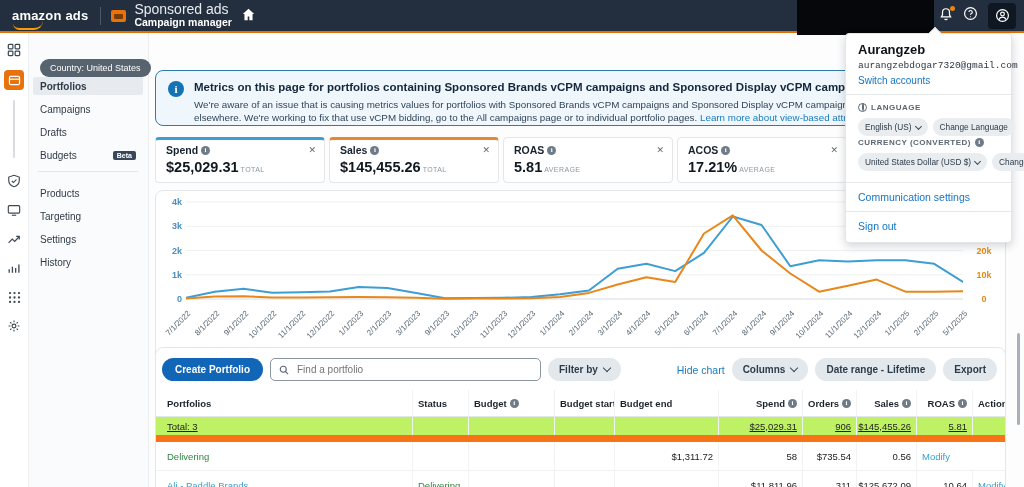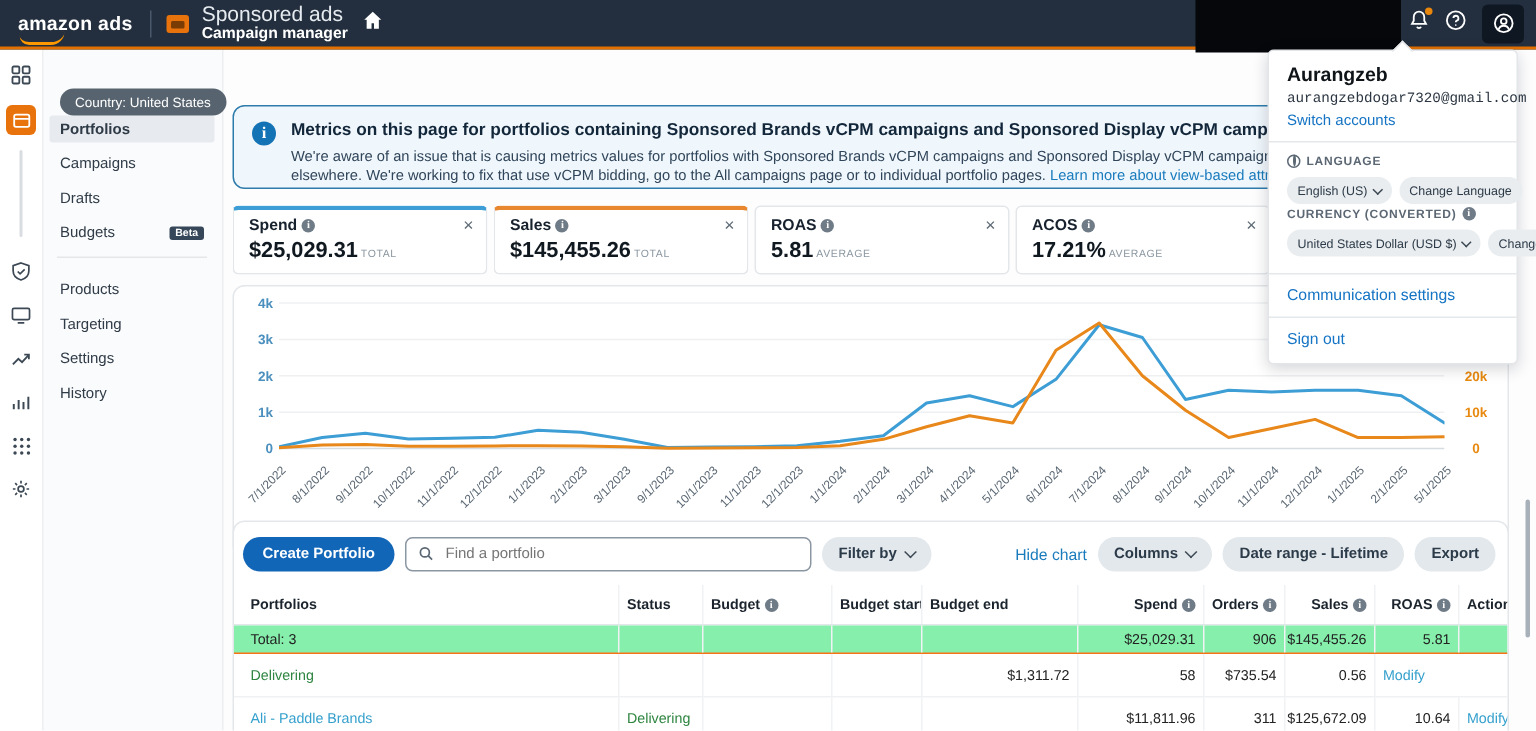--- a/index.html
+++ b/index.html
@@ -97,21 +97,21 @@
   .tb-right{margin-left:auto;display:flex;align-items:center;gap:7px;}
   .link{color:#1a7bbd;font-size:10.5px;cursor:pointer;}
 
   .trow{display:grid;grid-template-columns:250px 56px 86px 60px 104px 84px 54px 60px 56px 33px;
         align-items:center;padding-left:6px;font-size:9.5px;color:#222;}
   .trow>div{padding:0 5px;box-sizing:border-box;overflow:hidden;white-space:nowrap;}
   .trow>div+div{border-left:1px solid #f0f2f4;height:100%;display:flex;align-items:center;}
   .trow>div.right{justify-content:flex-end;text-align:right;}
   .thead{height:26px;border-bottom:1px solid #e4e7ea;font-weight:bold;font-size:9.5px;color:#1b242d;}
   .thead>div{display:flex;align-items:center;gap:3px;}
-  .total-row{height:18px;background:#86efac;border-bottom:1px solid #f97316;}
+  .total-row{height:18px;background:#bef264;border-bottom:7px solid #f97316;text-decoration:underline;}
   .data-row{height:28px;border-bottom:1px solid #eff1f3;}
   .plink{color:#35a0cd;cursor:pointer;}
   .status-ok{color:#2e8540;}
 
   
   .acct-menu{position:absolute;left:845px;top:33px;width:167px;background:#fff;border:1px solid #e3e6e9;
              border-radius:4px;box-shadow:0 3px 10px rgba(15,23,33,.18);z-index:30;padding:8px 12px 10px;box-sizing:border-box;}
   .acct-caret{position:absolute;left:84px;top:-5px;width:9px;height:9px;background:#fff;transform:rotate(45deg);
               border-left:1px solid #e3e6e9;border-top:1px solid #e3e6e9;}
   .acct-name{font-size:13px;font-weight:bold;color:#0f1419;}

